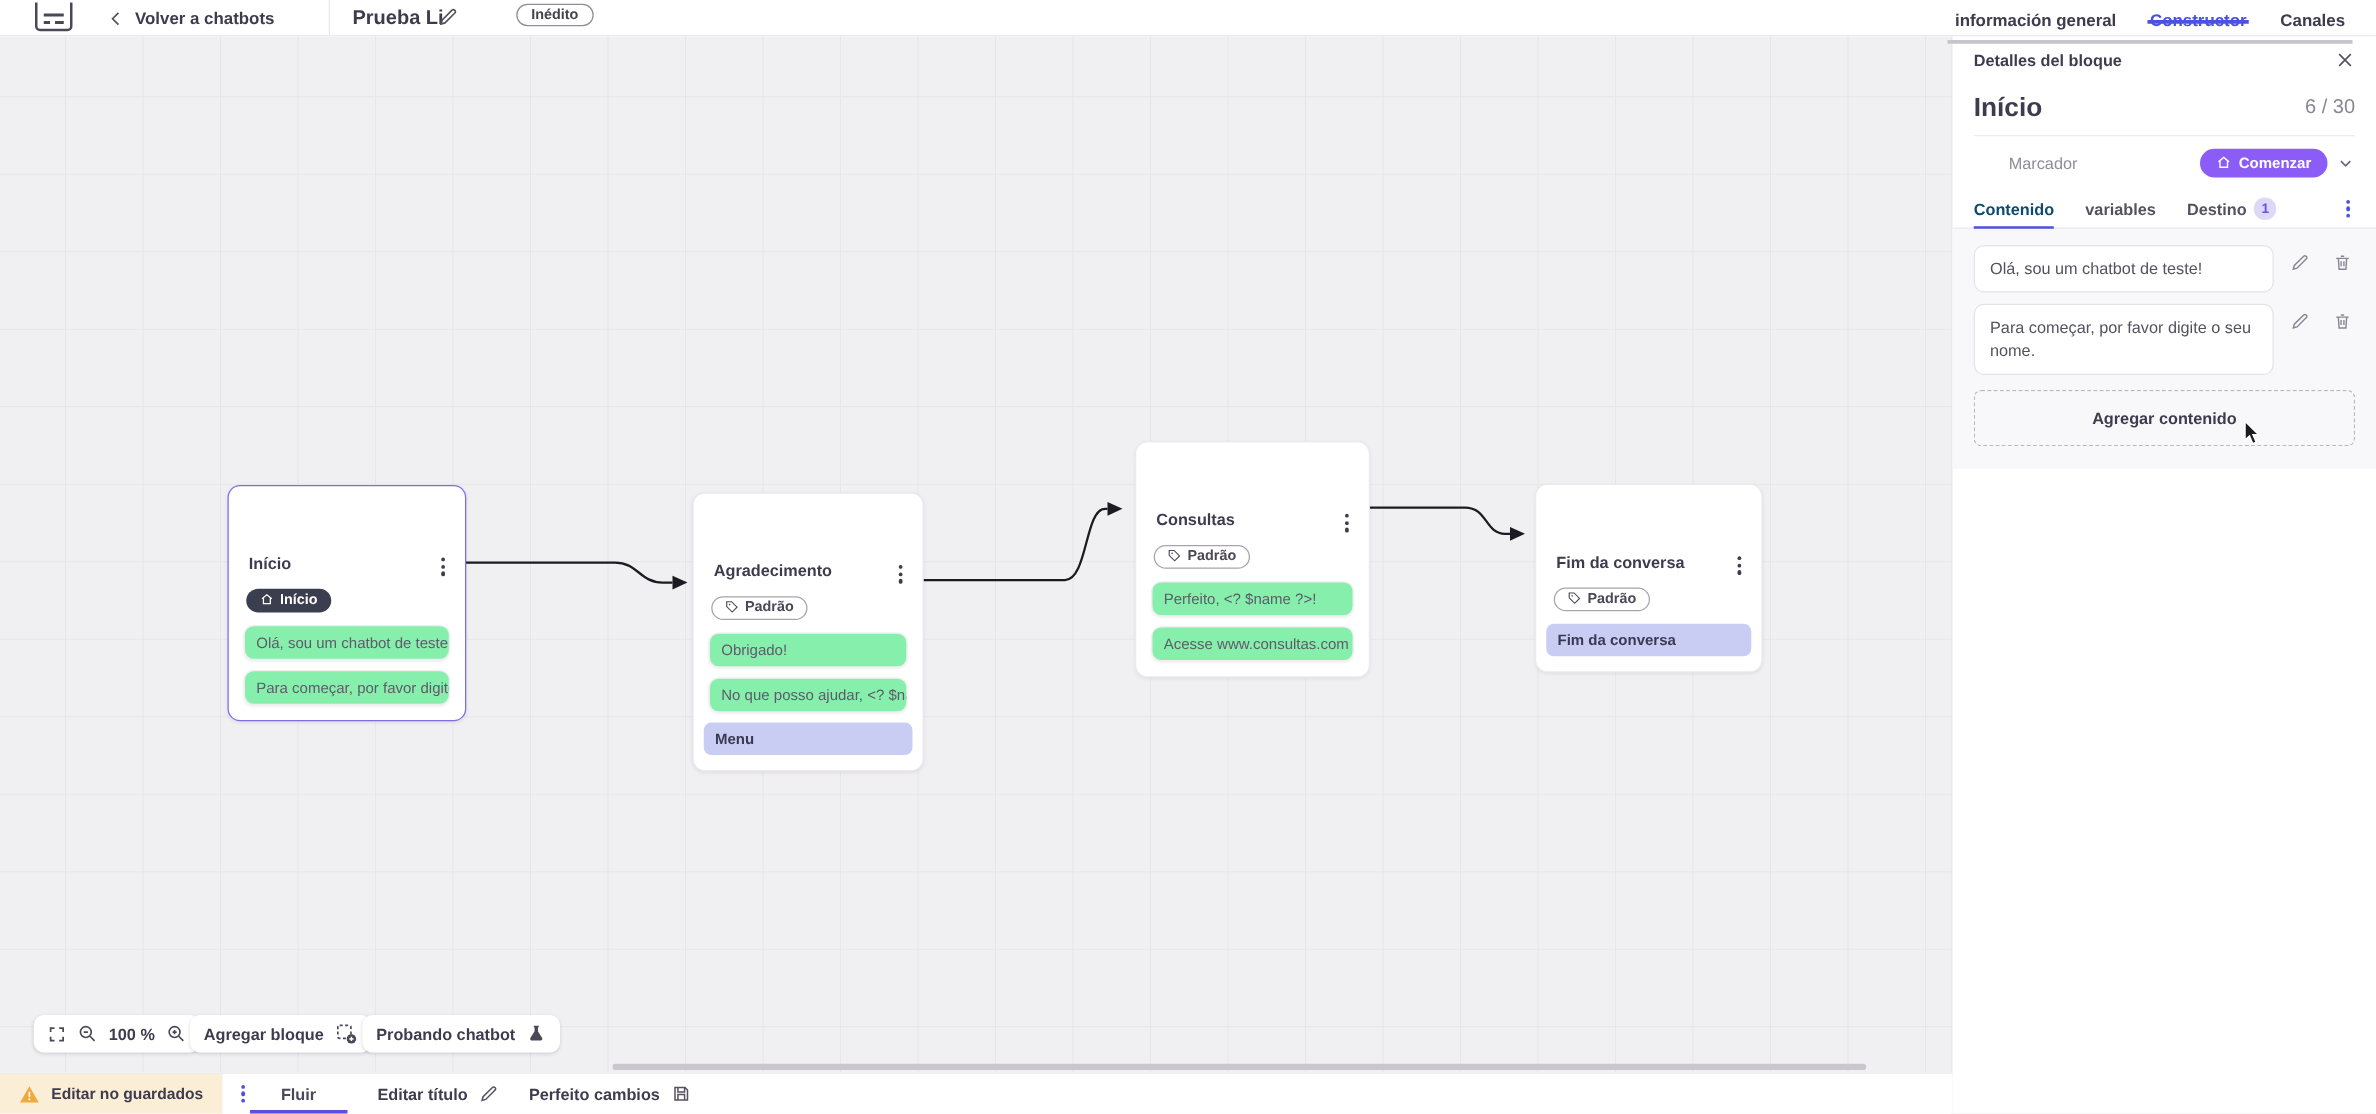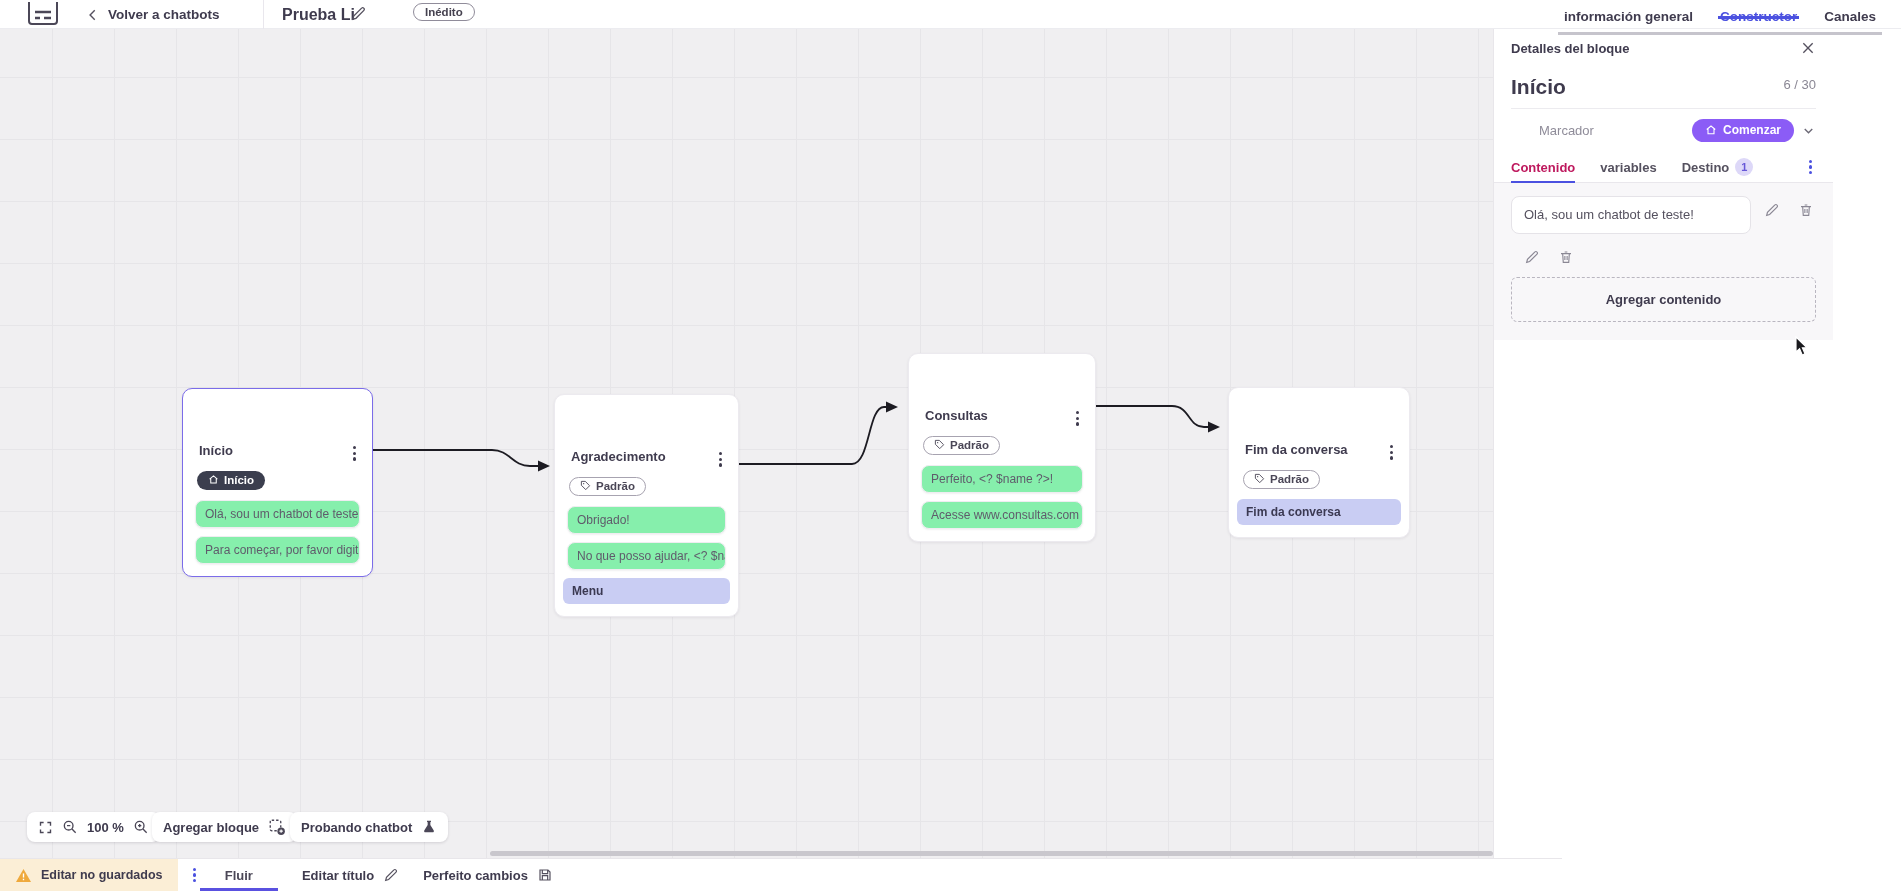--- a/index.html
+++ b/index.html
@@ -54,40 +54,40 @@
   .ctl { position:absolute; display:flex; align-items:center; background:#fff; border-radius:8px; height:30px;
          padding:0 11px; box-shadow:0 1px 3px rgba(25,20,40,.14); font-size:13px; font-weight:700;
          color:#3f3b4e; gap:9px; cursor:pointer;text-align:right; }
   .zoomcard { left:27px; top:783px; }
   .addblock { left:152px; top:783px; }
   .testbot  { left:290px; top:783px; }
   .icon-btn { color:#4b4757; display:flex; align-items:center; cursor:pointer; }
   .hscroll { position:absolute; left:490px; top:822px; width:1003px; height:5px; background:#c9c7cd; border-radius:3px; }
 
   
-  .panel { position:absolute; left:1494px; top:29px; width:339px; height:862px; background:#fff;
+  .panel { position:absolute; left:1562px; top:29px; width:339px; height:862px; background:#fff;
            box-shadow:-1px 0 0 #e8e6ea; z-index:20; display:flex; flex-direction:column; }
   .panel-header { display:flex; justify-content:space-between; align-items:center; padding:11px 17px 9px; }
   .panel-header-title { font-size:13px; font-weight:700; color:#3f3b4e; }
   .close { color:#55515f; cursor:pointer; }
   .ptitle-row { display:flex; justify-content:space-between; align-items:flex-start; padding:10px 17px 9px; }
   .ptitle { font-size:21px; font-weight:700; color:#3f3b4e; }
-  .pcount { font-size:13px; color:#8a8794; margin-top:2px; }
+  .pcount { font-size:16px; color:#8a8794; margin-top:2px; }
   .pdivider { height:1px; background:#ecebef; margin:0 17px; }
   .marker-row { display:flex; justify-content:space-between; align-items:center; padding:10px 17px;margin-left:28px; }
   .marker-label { font-size:13px; color:#8f8c99; }
   .marker-value { display:flex; align-items:center; gap:7px; }
   .pill-dark { display:inline-flex; align-items:center; gap:6px; background:#8b5cf6; color:#fff;
                border-radius:999px; padding:4px 13px 5px; font-size:12px; font-weight:700; cursor:pointer; }
   .marker-chev { color:#6b6875; cursor:pointer; }
   .panel-tabs { display:flex; align-items:center; gap:25px; padding:0 17px; height:31px;
                 border-bottom:1px solid #e9e7ec; position:relative; }
   .ptab { position:relative; height:100%; display:flex; align-items:center; gap:6px; font-size:13px;
           font-weight:600; color:#55515f; cursor:pointer; }
-  .ptab.active { color:#be185d; font-weight:700; }
+  .ptab.active { color:#0c4a6e; font-weight:700; }
   .ptab.active::after { content:''; position:absolute; left:0; right:0; bottom:-1px; height:2.5px; background:#4b51e0; }
   .num-badge { width:18px; height:18px; border-radius:50%; background:#ddd8f8; color:#6757d8;
                font-size:11px; font-weight:700; display:flex; align-items:center; justify-content:center; }
   .ptabs-kebab { margin-left:auto; color:#4b51e0; }
   .panel-content { background:#f8f7f9; padding:13px 17px 18px; }
   .content-row { display:flex; align-items:flex-start; margin-bottom:9px; }
   .content-box { flex:1; background:#fff; border:1px solid #e5e3e8; border-radius:8px; padding:8px 12px;
                  font-size:13px; color:#55515f; line-height:1.5; }
   .row-icons { display:flex; gap:18px; padding:6px 2px 0 13px; color:#8a8794; }
   .row-icons .icon-btn { color:#8a8794; }
@@ -336,20 +336,21 @@
             </svg>
         </span>
         <span class="icon-btn">
           <svg width="16" height="16" viewBox="0 0 24 24" fill="none" stroke="currentColor" stroke-width="1.7">
               <path d="M4.5 7h15M10 4.5h4M7 7l.9 13h8.2L17 7M10.3 10.5v6M13.7 10.5v6"></path>
             </svg>
         </span>
       </div>
     </div>
     <div class="content-row">
+      <div class="content-box">Para começar, por favor digite o seu nome.</div>
       <div class="row-icons">
         <span class="icon-btn">
           <svg width="16" height="16" viewBox="0 0 24 24" fill="none" stroke="currentColor" stroke-width="1.8">
               <path d="M4 20l1.2-4.4L16.4 4.4a2 2 0 012.9 0l.3.3a2 2 0 010 2.9L8.4 18.8 4 20z"></path>
             </svg>
         </span>
         <span class="icon-btn">
           <svg width="16" height="16" viewBox="0 0 24 24" fill="none" stroke="currentColor" stroke-width="1.7">
               <path d="M4.5 7h15M10 4.5h4M7 7l.9 13h8.2L17 7M10.3 10.5v6M13.7 10.5v6"></path>
             </svg>

